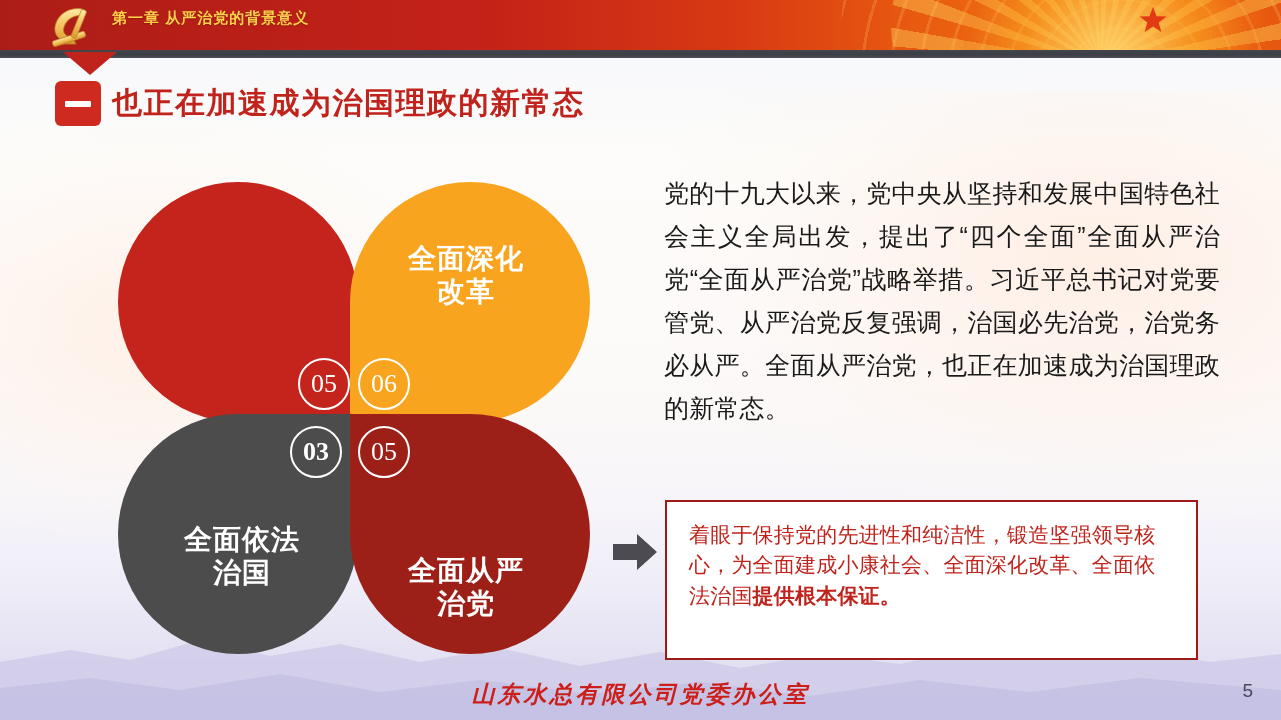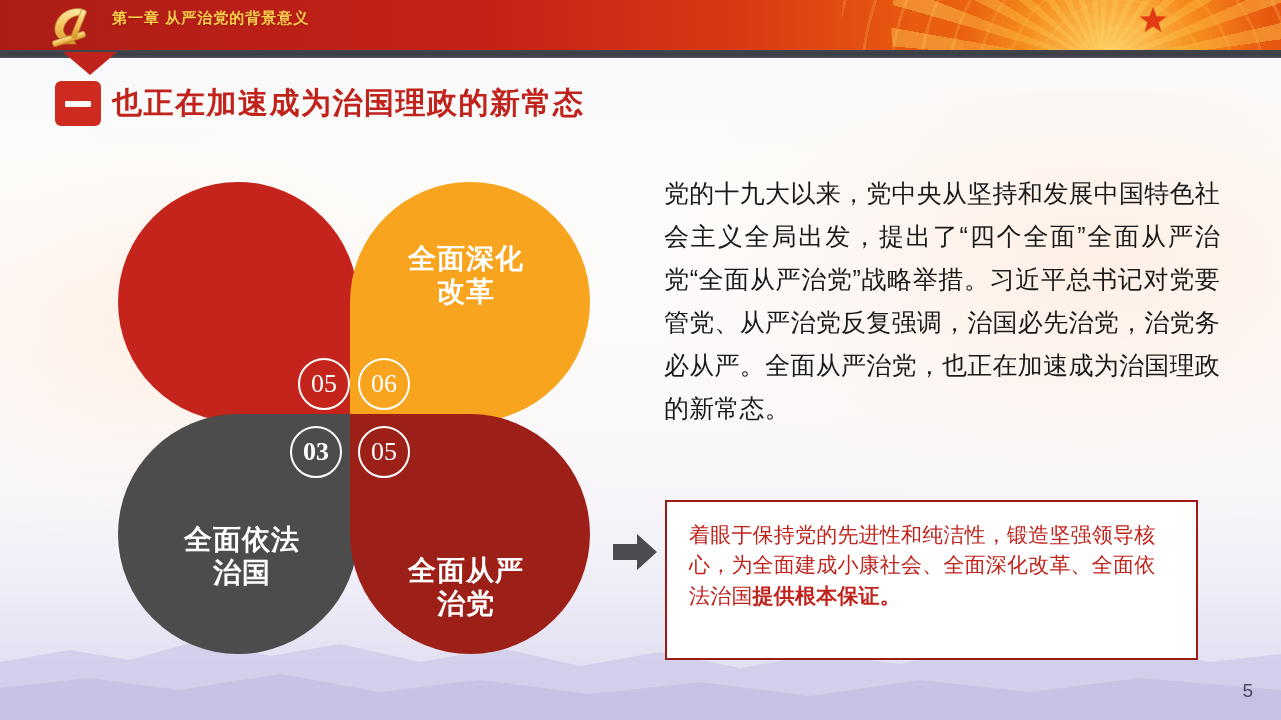--- a/index.html
+++ b/index.html
@@ -265,15 +265,16 @@
   <div class="body-text">党的十九大以来，党中央从坚持和发展中国特色社会主义全局出发，提出了“四个全面”全面从严治党“全面从严治党”战略举措。习近平总书记对党要管党、从严治党反复强调，治国必先治党，治党务必从严。全面从严治党，也正在加速成为治国理政的新常态。</div>
 
   <svg class="arrow" viewBox="0 0 48 40">
     <path d="M2,12 L26,12 L26,2 L46,20 L26,38 L26,28 L2,28 Z" fill="#4b4b51"></path>
   </svg>
 
   <div class="callout">
     <div class="callout-text"><span>着眼于保持党的先进性和纯洁性，锻造坚强领导核心，为全面建成小康社会、全面深化改革、全面依法治国</span><b>提供根本保证。</b></div>
   </div>
 
+  <div class="footer-org">山东水总有限公司党委办公室</div>
   <div class="page-num">5</div>
 
 </div>
 
 </body></html>

